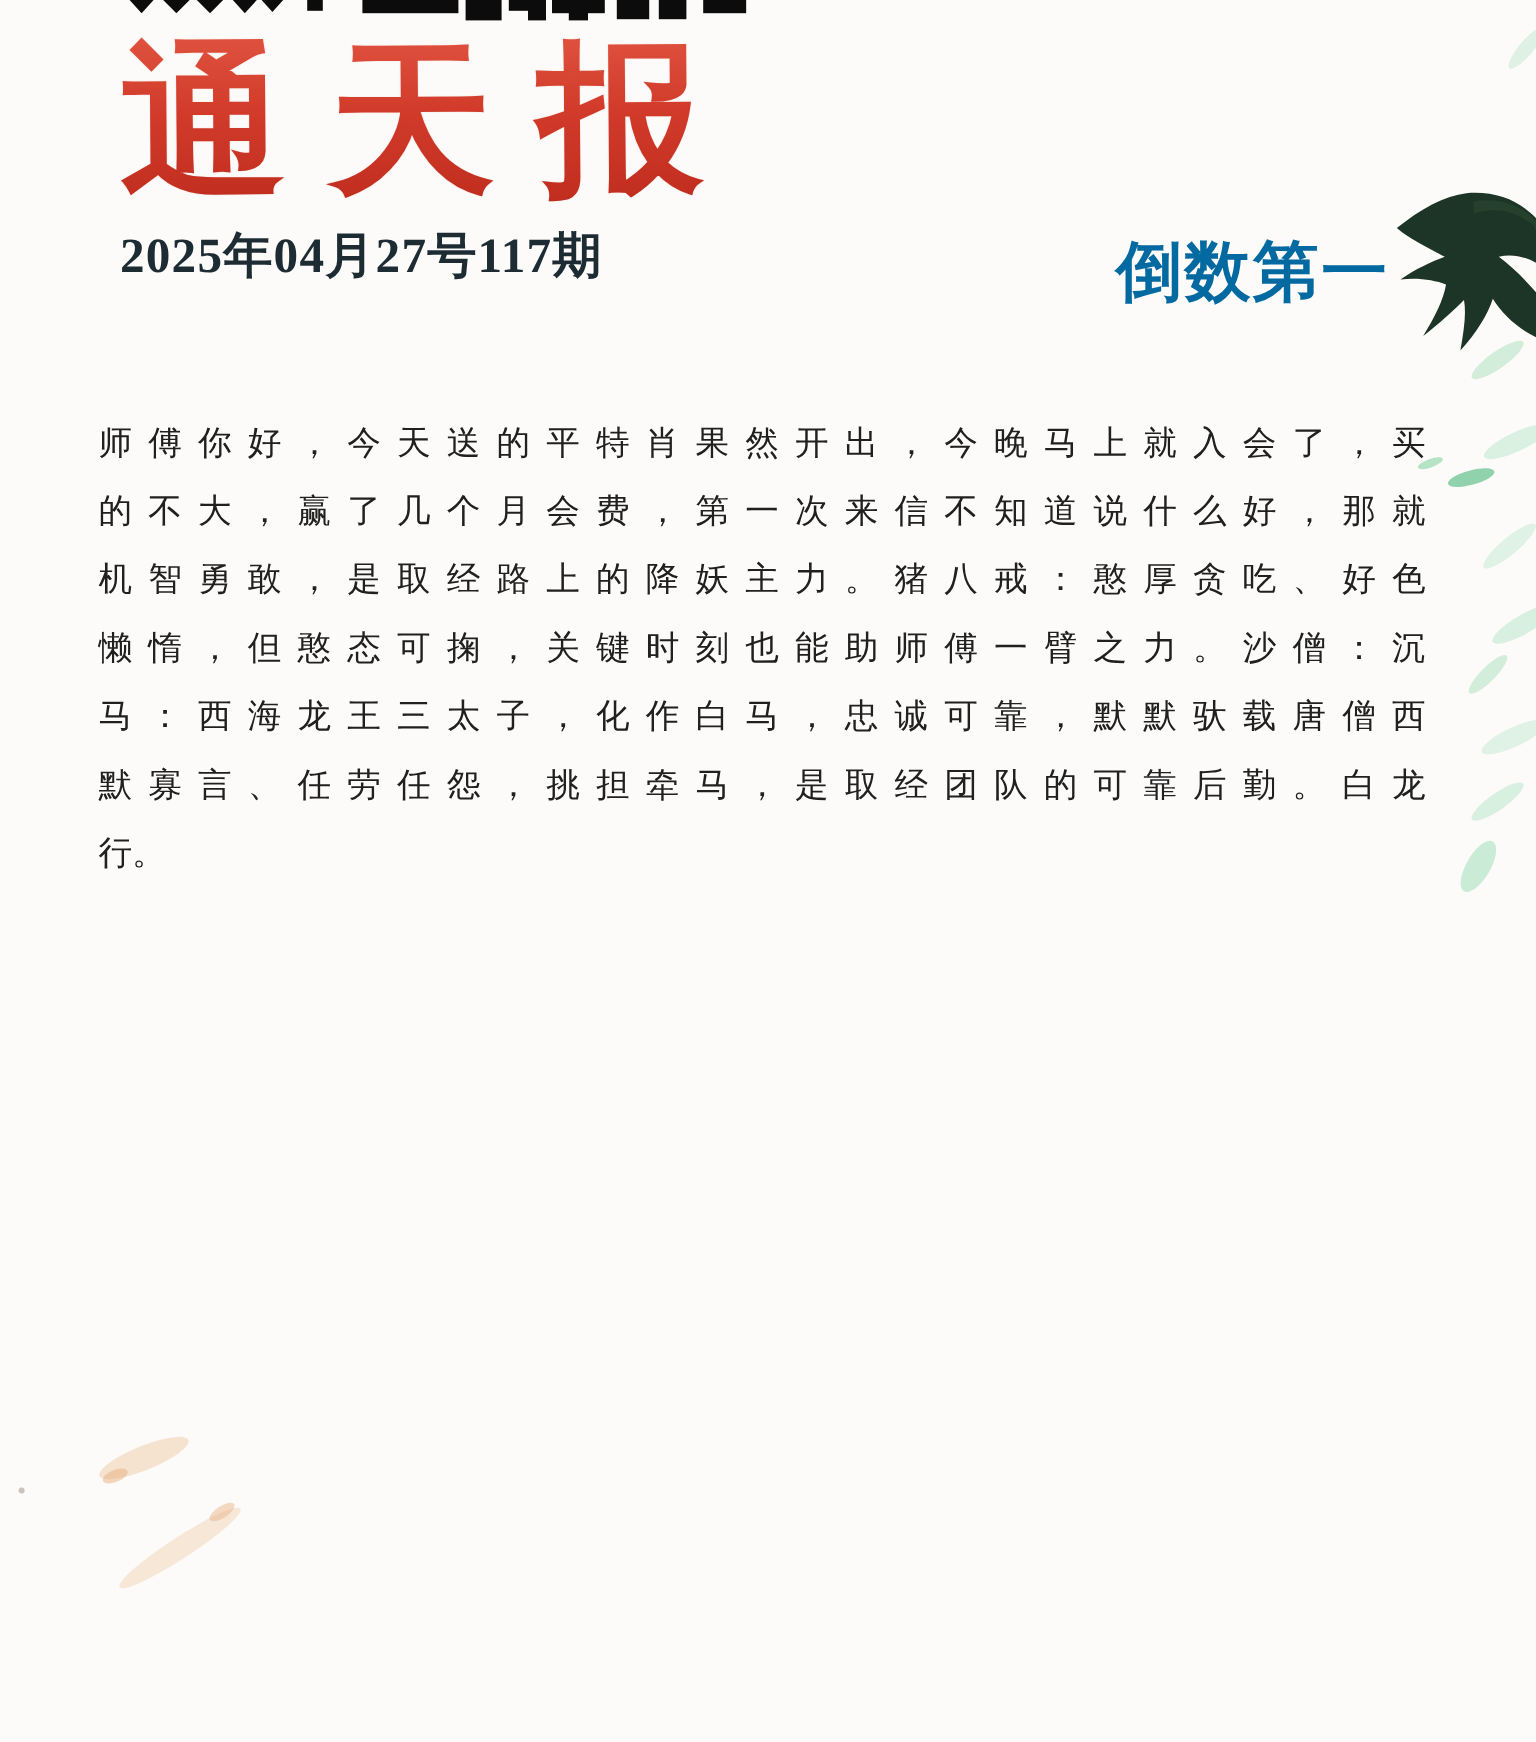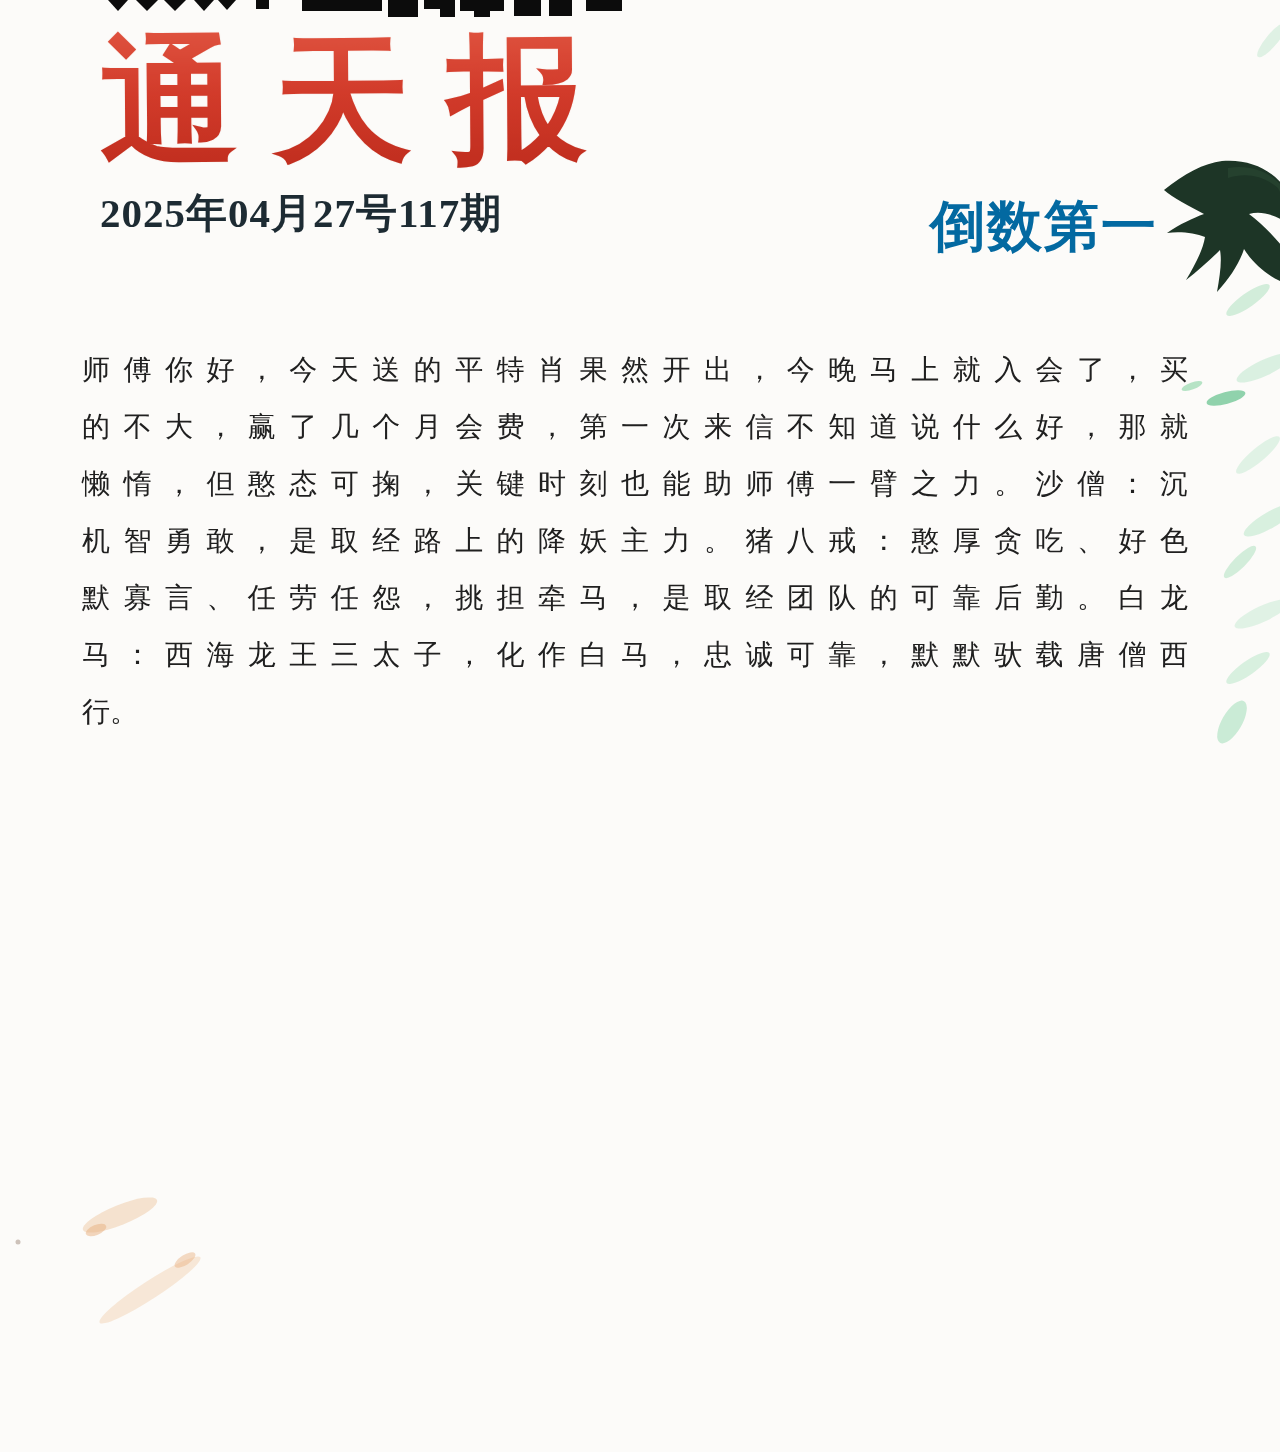--- a/index.html
+++ b/index.html
@@ -98,24 +98,24 @@
          C82,106 72,122 59,136 C62,119 64,105 62,94
          C53,103 41,114 28,124 C37,109 45,94 47,81
          C37,77 22,75 9,77 C22,68 35,62 46,58
          C31,50 15,42 6,34 Z"></path>
     <path fill="#2c4a35" opacity="0.55" d="M70,22 C88,16 106,20 120,32 L124,40 L124,30 C112,16 92,8 70,12 Z"></path>
   </svg>
 
   <div class="letter-body">
     <div class="letter-line just">师傅你好，今天送的平特肖果然开出，今晚马上就入会了，买</div>
     <div class="letter-line just">的不大，赢了几个月会费，第一次来信不知道说什么好，那就</div>
+    <div class="letter-line just">机智勇敢，是取经路上的降妖主力。猪八戒：憨厚贪吃、好色</div>
     <div class="letter-line just">懒惰，但憨态可掬，关键时刻也能助师傅一臂之力。沙僧：沉</div>
-    <div class="letter-line just">机智勇敢，是取经路上的降妖主力。猪八戒：憨厚贪吃、好色</div>
+    <div class="letter-line just">马：西海龙王三太子，化作白马，忠诚可靠，默默驮载唐僧西</div>
     <div class="letter-line just">默寡言、任劳任怨，挑担牵马，是取经团队的可靠后勤。白龙</div>
-    <div class="letter-line just">马：西海龙王三太子，化作白马，忠诚可靠，默默驮载唐僧西</div>
     <div class="letter-line">行。</div>
   </div>
 
 
   <svg class="watermarks" viewBox="0 0 1280 1452" aria-hidden="true">
 
     <g>
       <ellipse cx="1248" cy="300" rx="26" ry="7" fill="#9fdcb4" opacity="0.45" transform="rotate(-35 1248 300)"></ellipse>
       <ellipse cx="1264" cy="368" rx="30" ry="8" fill="#a8e0bd" opacity="0.40" transform="rotate(-25 1264 368)"></ellipse>
       <ellipse cx="1226" cy="398" rx="20" ry="6" fill="#6cc492" opacity="0.75" transform="rotate(-15 1226 398)"></ellipse>

